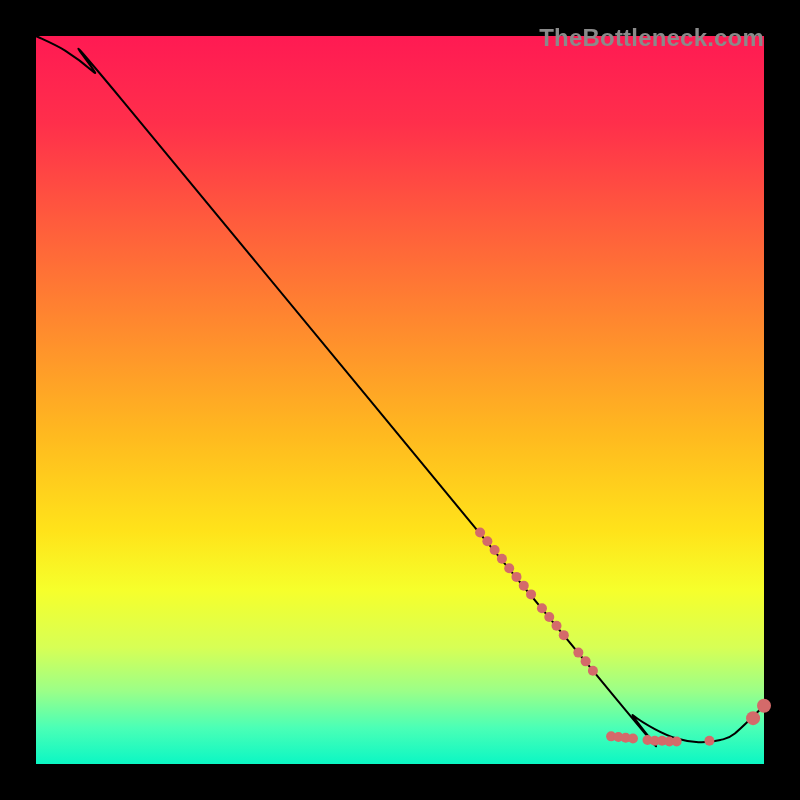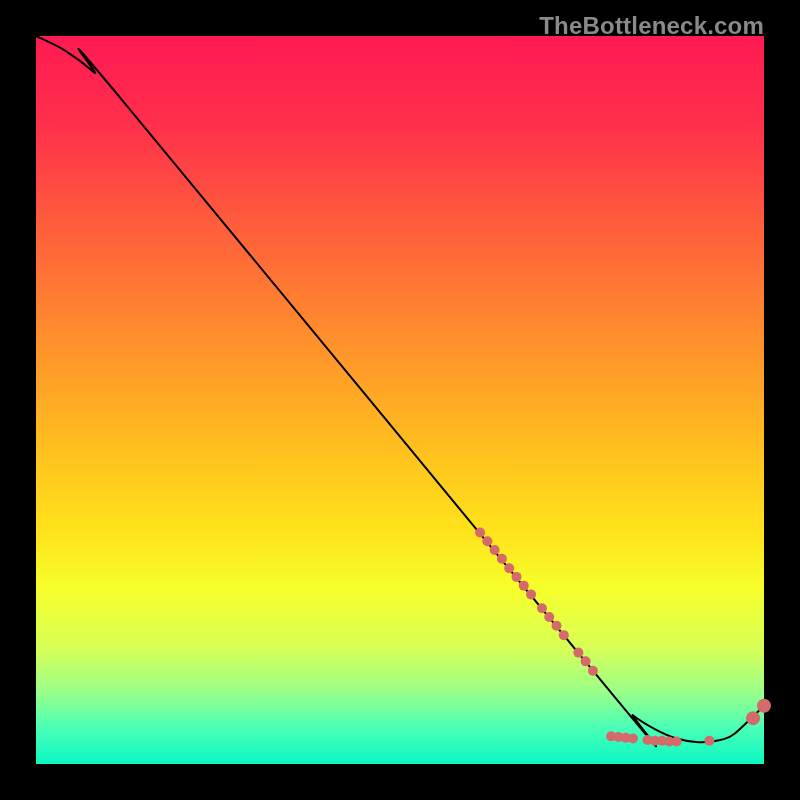--- a/index.html
+++ b/index.html
@@ -19,21 +19,21 @@
   .gradient {
     position: absolute;
     left: 36px;
     top: 36px;
     width: 728px;
     height: 728px;
     box-sizing: border-box;
   }
   .watermark {
     position: absolute;
-    top: 12px;
+    top: 24px;
     right: 36px;
     font-family: Arial, Helvetica, sans-serif;
     font-size: 24px;
     font-weight: 600;
     color: #8a8a8a;
     letter-spacing: 0.2px;
     user-select: none;
   }
   svg.curve {
     position: absolute;

